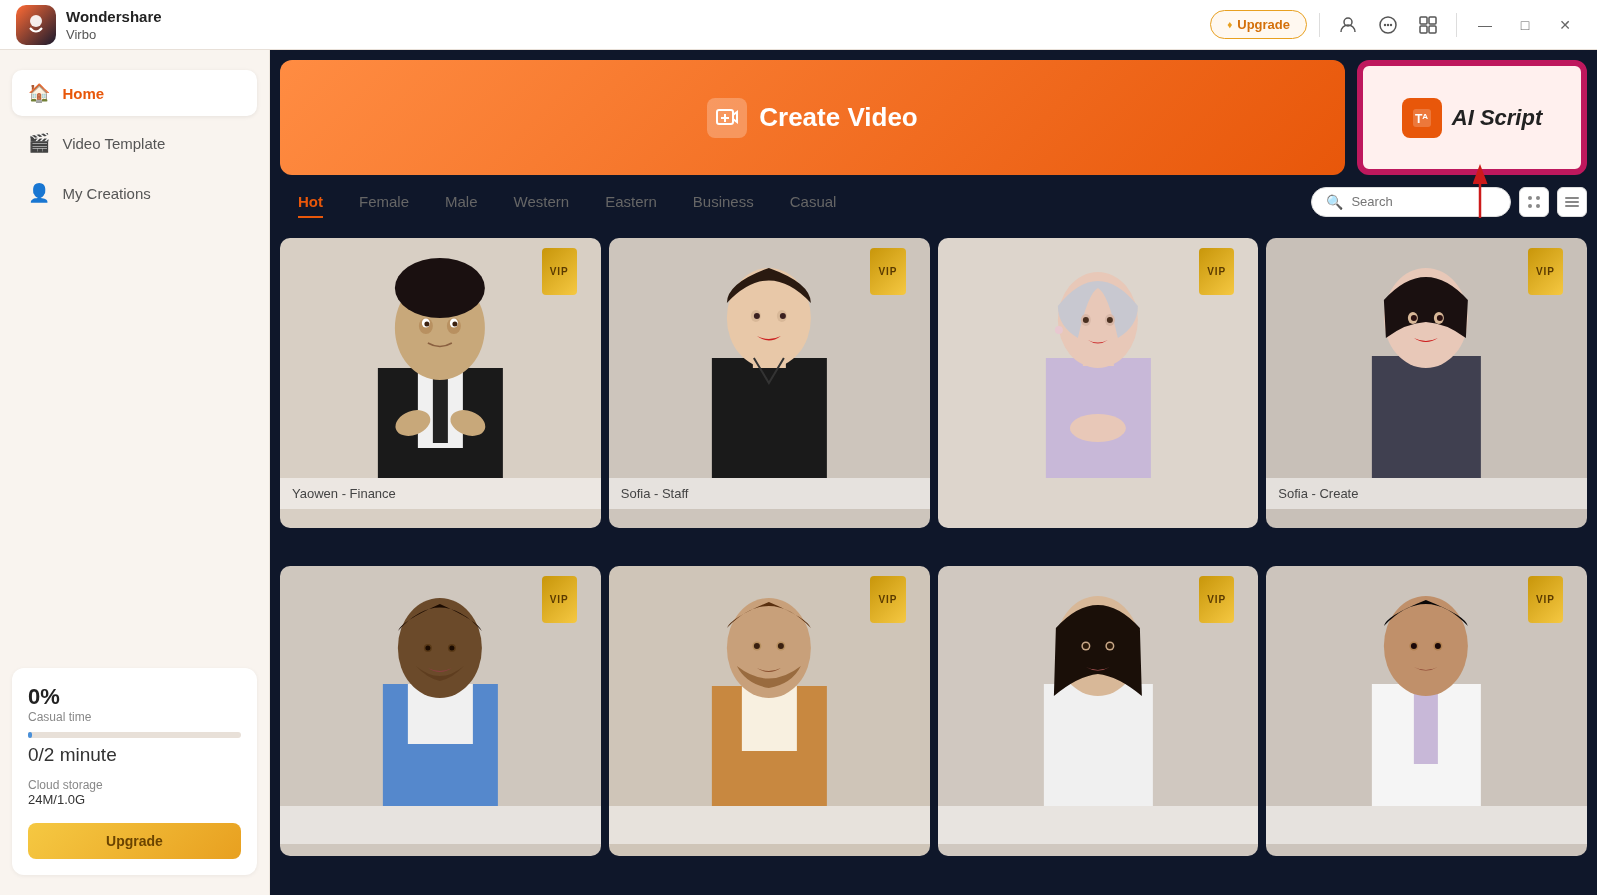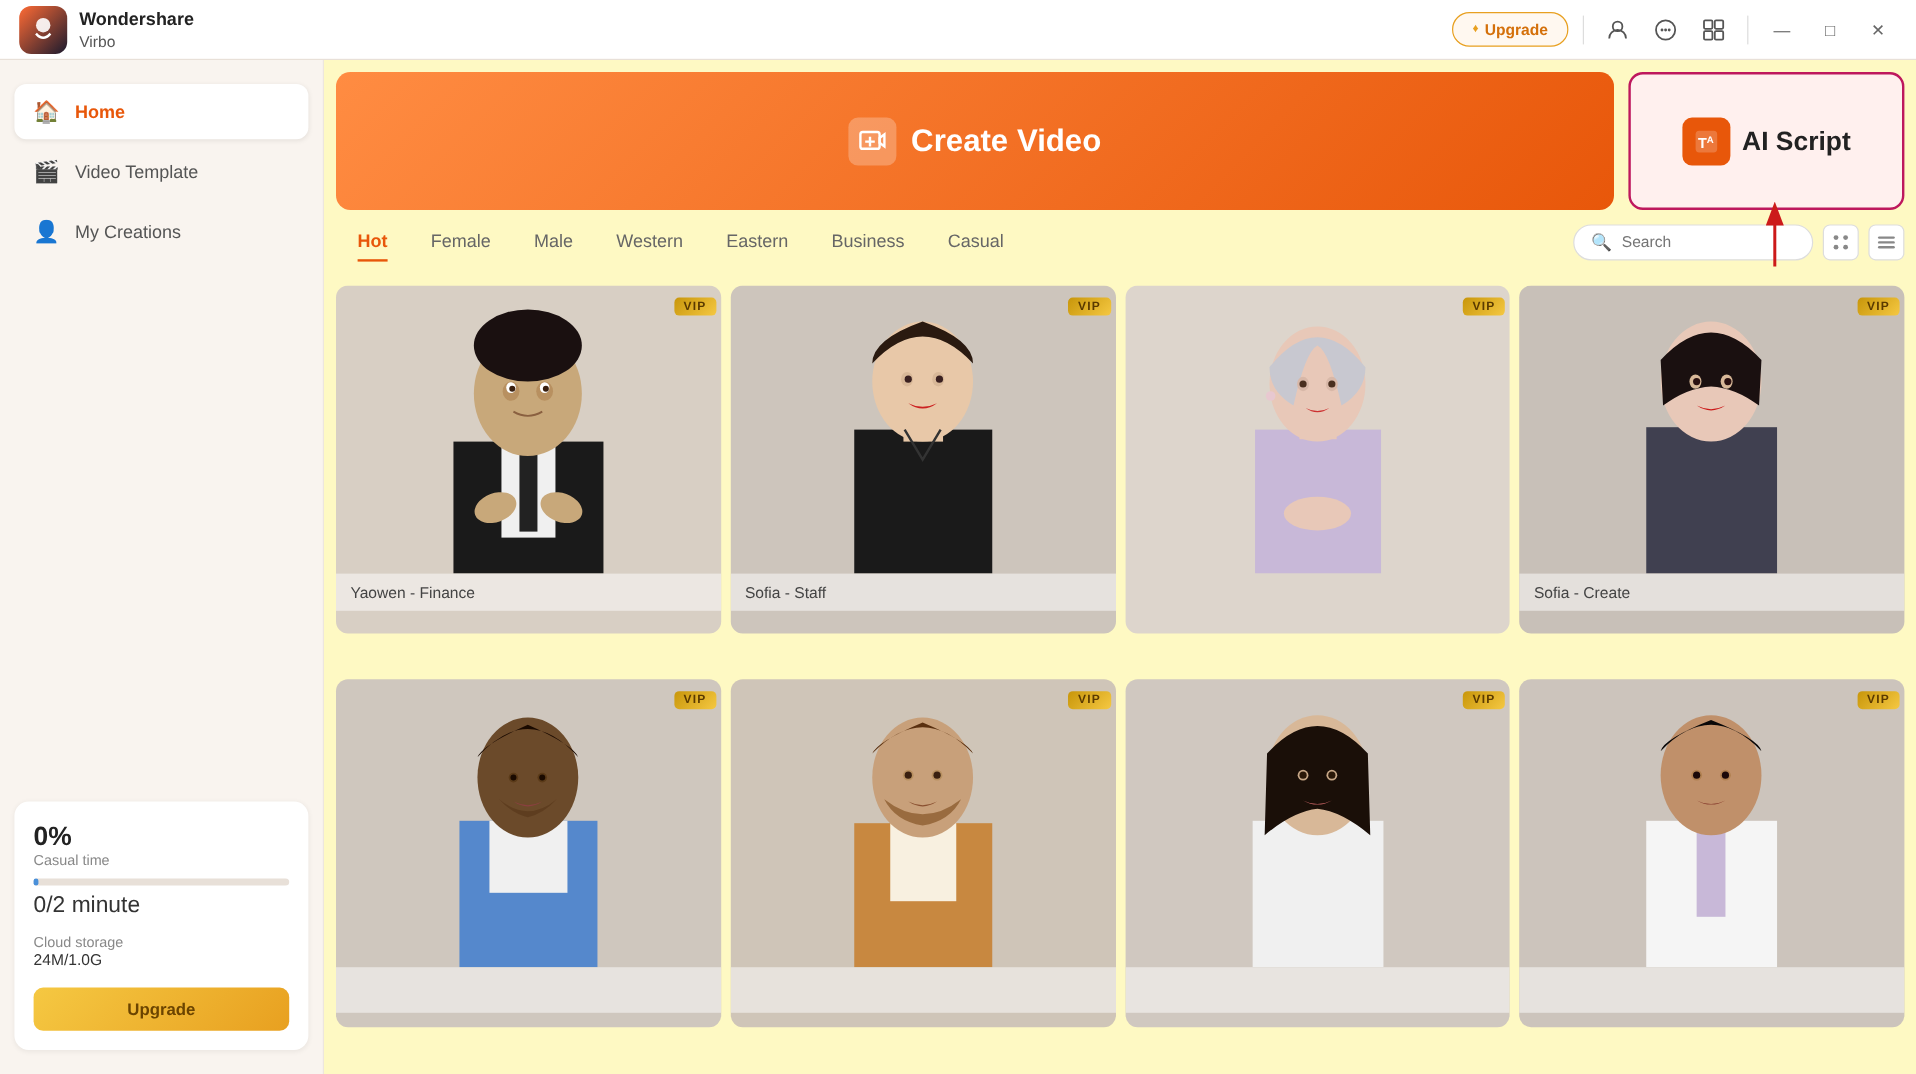--- a/index.html
+++ b/index.html
@@ -129,21 +129,21 @@
       color: #6b4400;
       cursor: pointer;
     }
 
     
     .content-area {
       flex: 1;
       display: flex;
       flex-direction: column;
       overflow: hidden;
-      background: #fef9c3;
+      background: #0f172a;
     }
 
     
     .top-section {
       display: flex;
       gap: 0;
       flex-shrink: 0;
       height: 135px;
     }
     .create-video-btn {
@@ -175,21 +175,21 @@
     }
     .ai-script-panel {
       width: 230px;
       background: #fff0ee;
       margin: 10px 10px 10px 6px;
       border-radius: 12px;
       display: flex;
       align-items: center;
       justify-content: center;
       position: relative;
-      border: 2px solid #be185d;
+      border: 6px solid #be185d;
       cursor: pointer;
       flex-shrink: 0;
     }
     .ai-script-content {
       display: flex;
       align-items: center;
       gap: 10px;
     }
     .ai-script-icon {
       width: 40px;
@@ -200,20 +200,21 @@
       align-items: center;
       justify-content: center;
       color: white;
       font-size: 18px;
       font-weight: bold;
     }
     .ai-script-text {
       font-size: 22px;
       font-weight: 600;
       color: #222;
+      font-style: italic;
     }
 
     
     .filter-section {
       display: flex;
       align-items: center;
       padding: 0 10px;
       margin-bottom: 20px;
       flex-shrink: 0;
     }
@@ -295,26 +296,26 @@
       background: #f0e8e0;
       border-radius: 10px;
       overflow: hidden;
       position: relative;
       cursor: pointer;
       height: 290px;
     }
     .vip-badge {
       position: absolute;
       top: 10px;
-      right: 4px;
+      right: 24px;
       background: linear-gradient(135deg, #c8960a, #f5c842);
       color: #5a3a00;
       font-size: 10px;
       font-weight: 700;
-      padding: 2px 8px;
+      padding: 18px 8px;
       border-radius: 4px;
       letter-spacing: 1px;
     }
     .avatar-img-placeholder {
       width: 100%;
       height: 240px;
       display: flex;
       align-items: center;
       justify-content: center;
       overflow: hidden;

